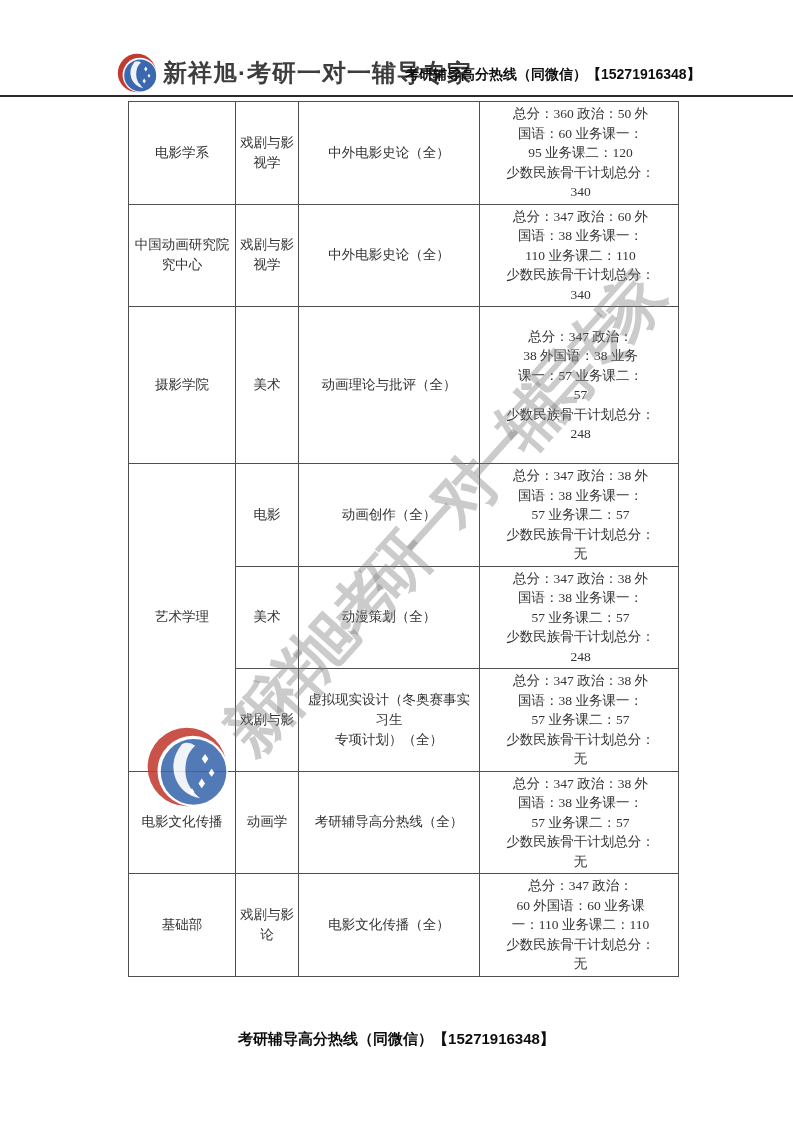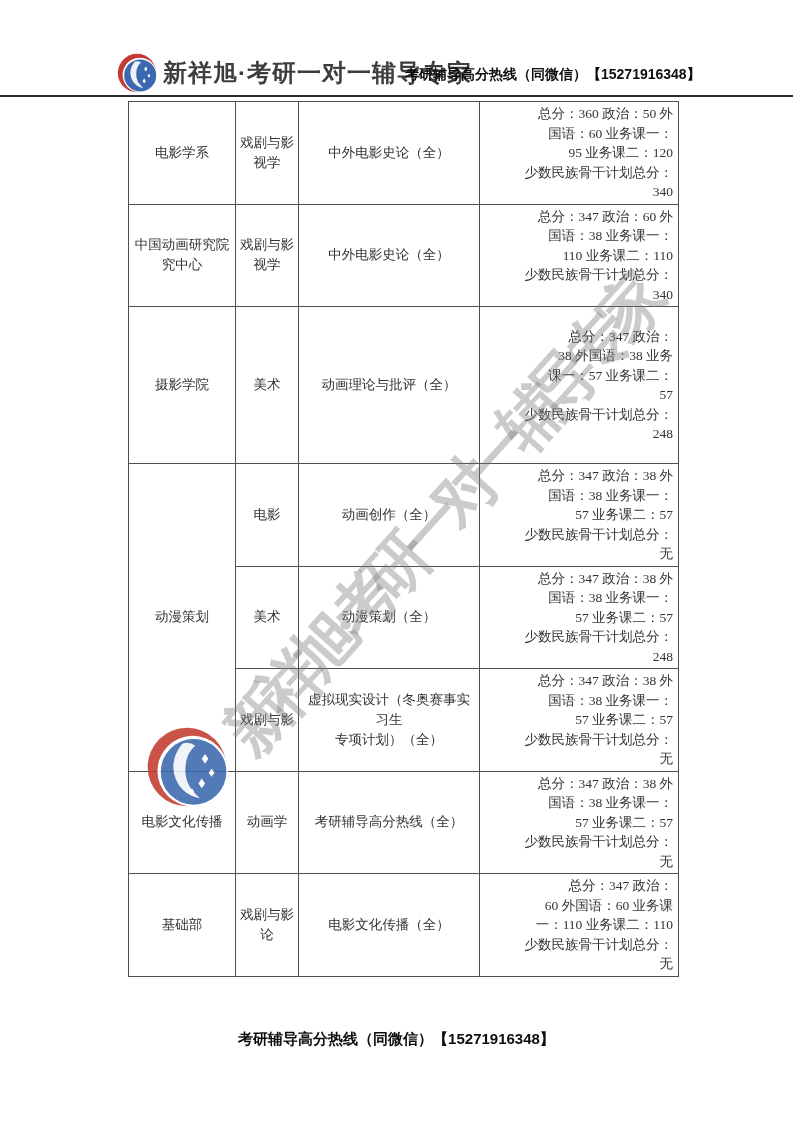--- a/index.html
+++ b/index.html
@@ -32,21 +32,21 @@
   }
   .score-table td{
     border:1px solid #4f4f4f;
     font-size:13.5px;line-height:20px;color:#333333;
     text-align:center;vertical-align:middle;
     padding:2px 3px;
     white-space:pre-line;
     overflow:hidden;
   }
   .score-table td.scores{
-    text-align:right;padding:2px 5px 2px 8px;line-height:19.5px;
+    text-align:center;padding:2px 5px 2px 8px;line-height:19.5px;
   }
   tr.r1{height:102px;} tr.r2{height:100px;} tr.r3{height:157px;}
   tr.r4{height:102px;} tr.r5{height:102px;} tr.r6{height:102px;}
   tr.r7{height:102px;} tr.r8{height:92px;}
   
   .diag-watermark{
     position:absolute;left:441px;top:518px;
     transform:translate(-50%,-50%) rotate(-48deg);
     font-family:"Liberation Serif","DejaVu Serif",serif;
     font-size:64px;letter-spacing:-14px;font-weight:bold;
@@ -124,21 +124,21 @@
       <td>美术</td>
       <td>动画理论与批评（全）</td>
       <td class="scores">总分：347  政治：
 38   外国语：38  业务
 课一：57   业务课二：
 57
 少数民族骨干计划总分：
 248</td>
     </tr>
     <tr class="r4">
-      <td rowspan="3">动漫策划</td>
+      <td rowspan="3">艺术学理</td>
       <td>电影</td>
       <td>动画创作（全）</td>
       <td class="scores">总分：347  政治：38  外
 国语：38  业务课一：
 57  业务课二：57
 少数民族骨干计划总分：
 无</td>
     </tr>
     <tr class="r5">
       <td>美术</td>

